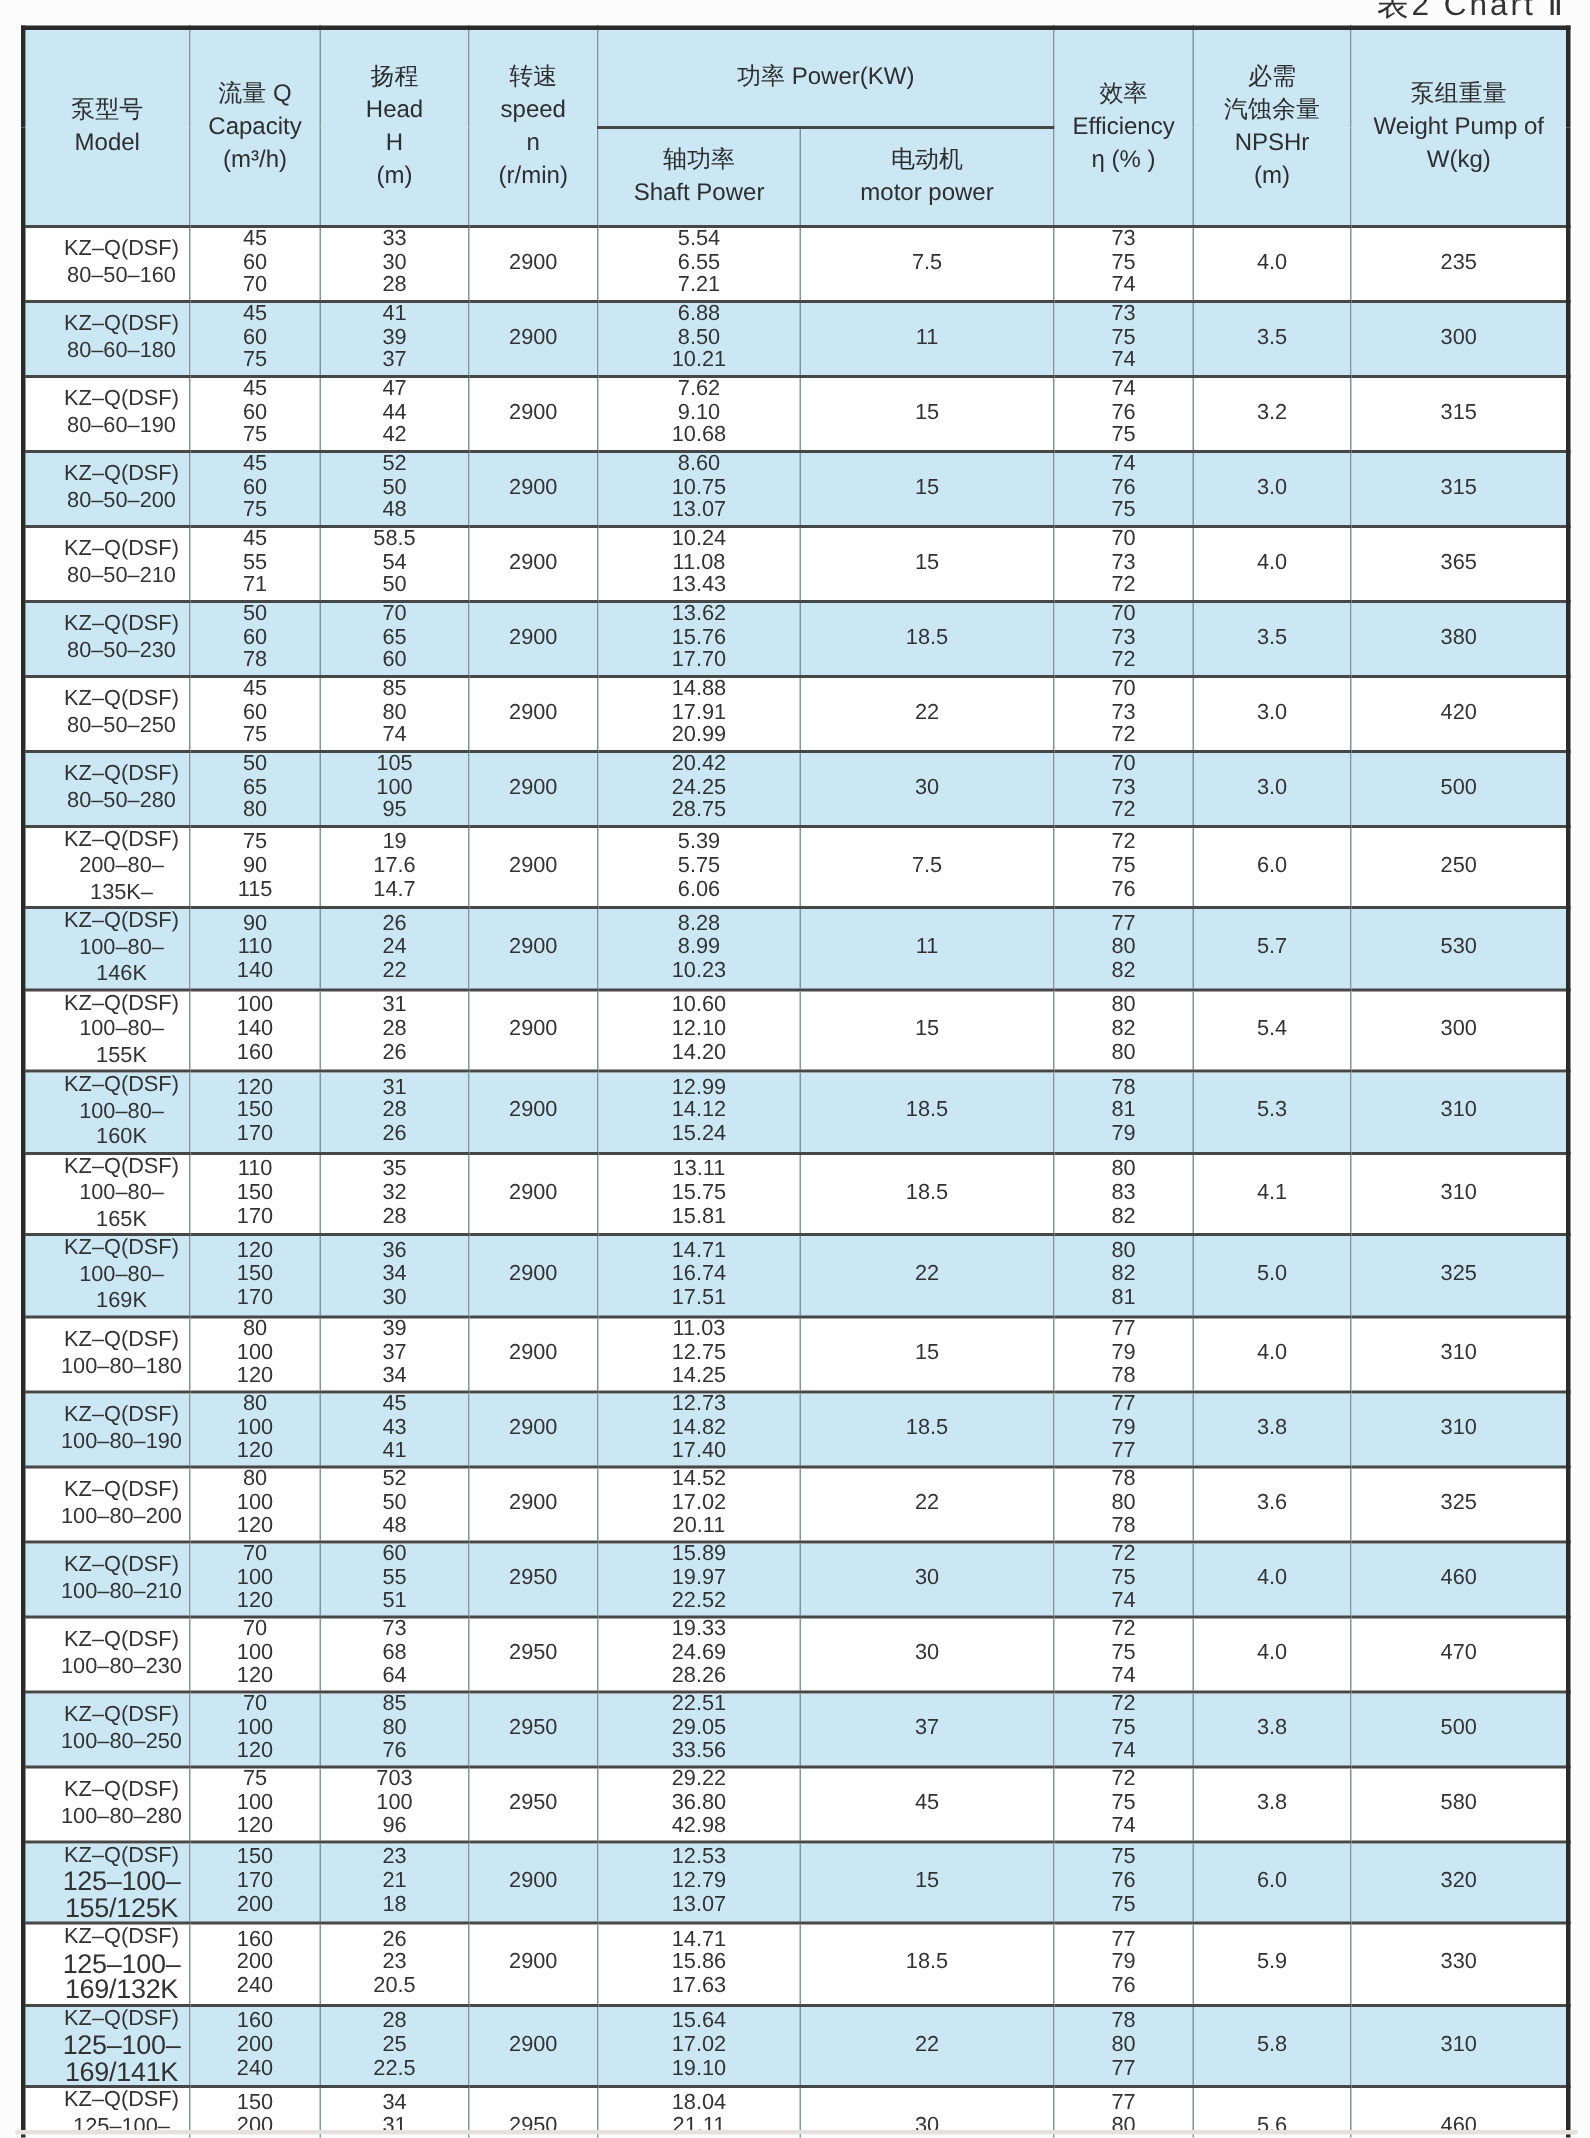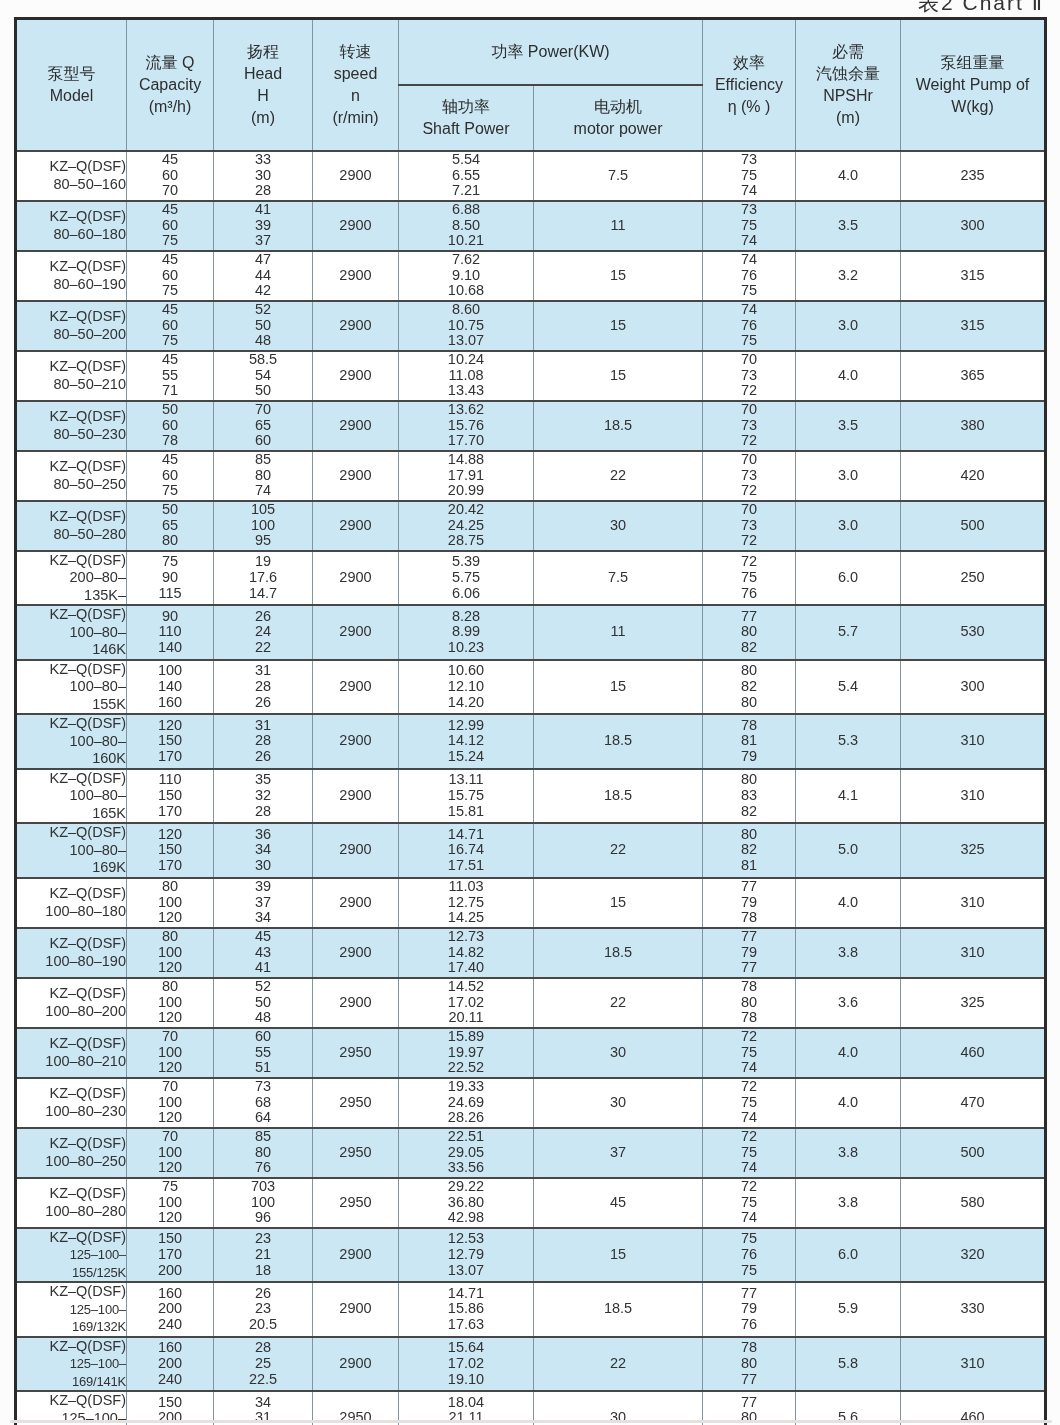--- a/index.html
+++ b/index.html
@@ -55,26 +55,26 @@
   .spec thead tr.h2 { height: 66px; }
   .spec tbody tr { height: 50px; }
   .spec tbody td {
     font-size: 14.5px;
     line-height: 15.6px;
     color: #323232;
   }
   .spec tbody tr.blue td { background: #cbe7f4; }
   .spec tbody tr.white td { background: #ffffff; }
   .spec td.model {
-    text-align: right;
+    text-align: center;
     padding-left: 19px;
     line-height: 17.5px;
   }
   .spec td.model span { display: block; }
-  .spec td.model .size.small { font-size: 13px; letter-spacing: -0.2px; }
+  .spec td.model .size.small { font-size: 18px; letter-spacing: -0.2px; }
   .bottom-strip {
     position: absolute;
     left: 10px;
     right: 8px;
     top: 1420px;
     height: 3px;
     background: #e6e1e1;
     border-radius: 2px;
   }
 </style>

